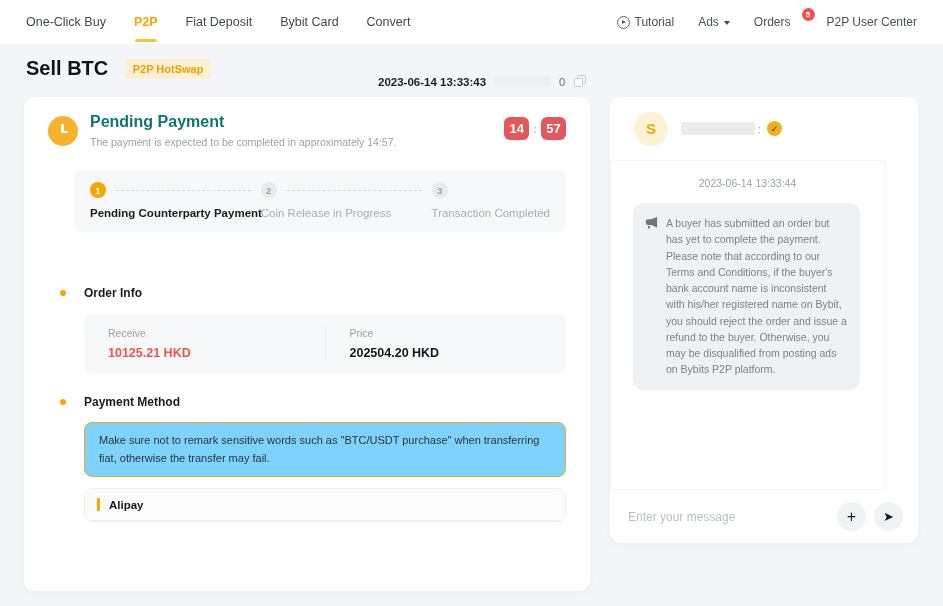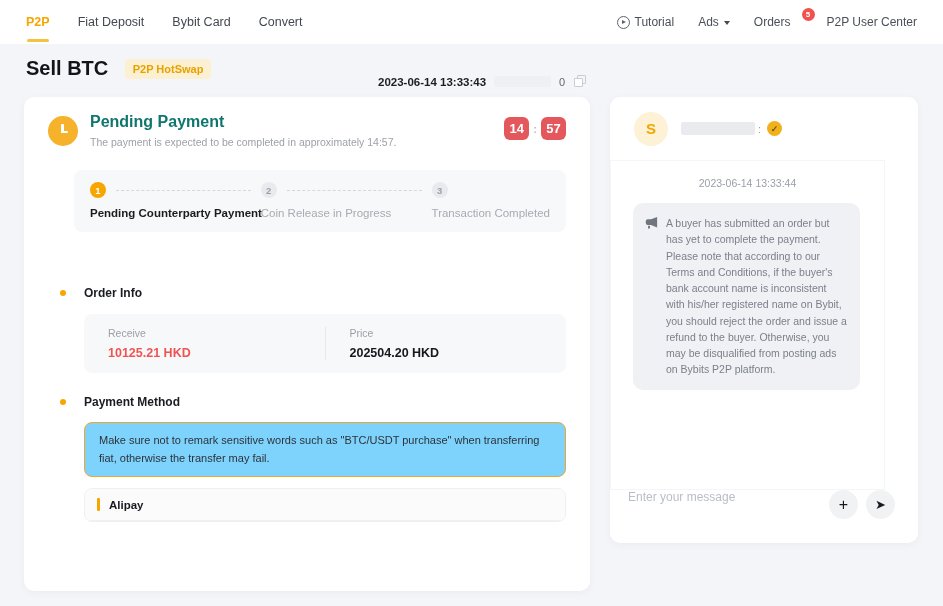--- a/index.html
+++ b/index.html
@@ -154,37 +154,38 @@
     border:1px solid #f4f5f7; overflow:hidden;
   }
   .chat-ts { text-align:center; font-size:10.5px; color:#9ba0a8; margin-top:16px; }
   .chat-bubble {
     margin:14px 24px 0 22px; background:#f0f1f4; border-radius:10px;
     padding:12px 12px 12px 11px; display:flex; gap:8px;
   }
   .bubble-text { font-size:10.5px; color:#7b808a; line-height:1.55; }
   .megaphone { flex:0 0 auto; margin-top:1px; }
   .chat-input-row {
-    position:absolute; left:0; right:8px; bottom:0; height:53px;
-    display:flex; align-items:flex-start; padding:0 15px 0 18px; gap:8px;
+    position:absolute; left:0; right:0; bottom:0; height:53px;
+    display:flex; align-items:center; padding:0 15px 0 18px; gap:8px;
   }
   .chat-input { flex:1; border:none; outline:none; font-size:12px; font-family:inherit; color:#2a2d33; background:transparent; }
   .chat-input::placeholder { color:#b9bec6; }
   .round-btn {
     width:29px; height:29px; border-radius:50%; background:#f1f2f4; border:none; cursor:pointer;
     display:flex; align-items:center; justify-content:center; flex:0 0 auto;
     font-size:16px; color:#17191e; font-family:inherit; line-height:1;
   }
   .round-btn.send { font-size:13px; }
 </style>
 </head>
 <body>
 
 <div class="topnav">
   <div class="nav-left">
+    <a class="nav-item plain">One-Click Buy</a>
     <a class="nav-item active">P2P</a>
     <a class="nav-item plain">Fiat Deposit</a>
     <a class="nav-item plain">Bybit Card</a>
     <a class="nav-item plain">Convert</a>
   </div>
   <div class="nav-right">
     <span class="nav-link">
       <span class="play-icon"></span>
       <span>Tutorial</span>
     </span>

